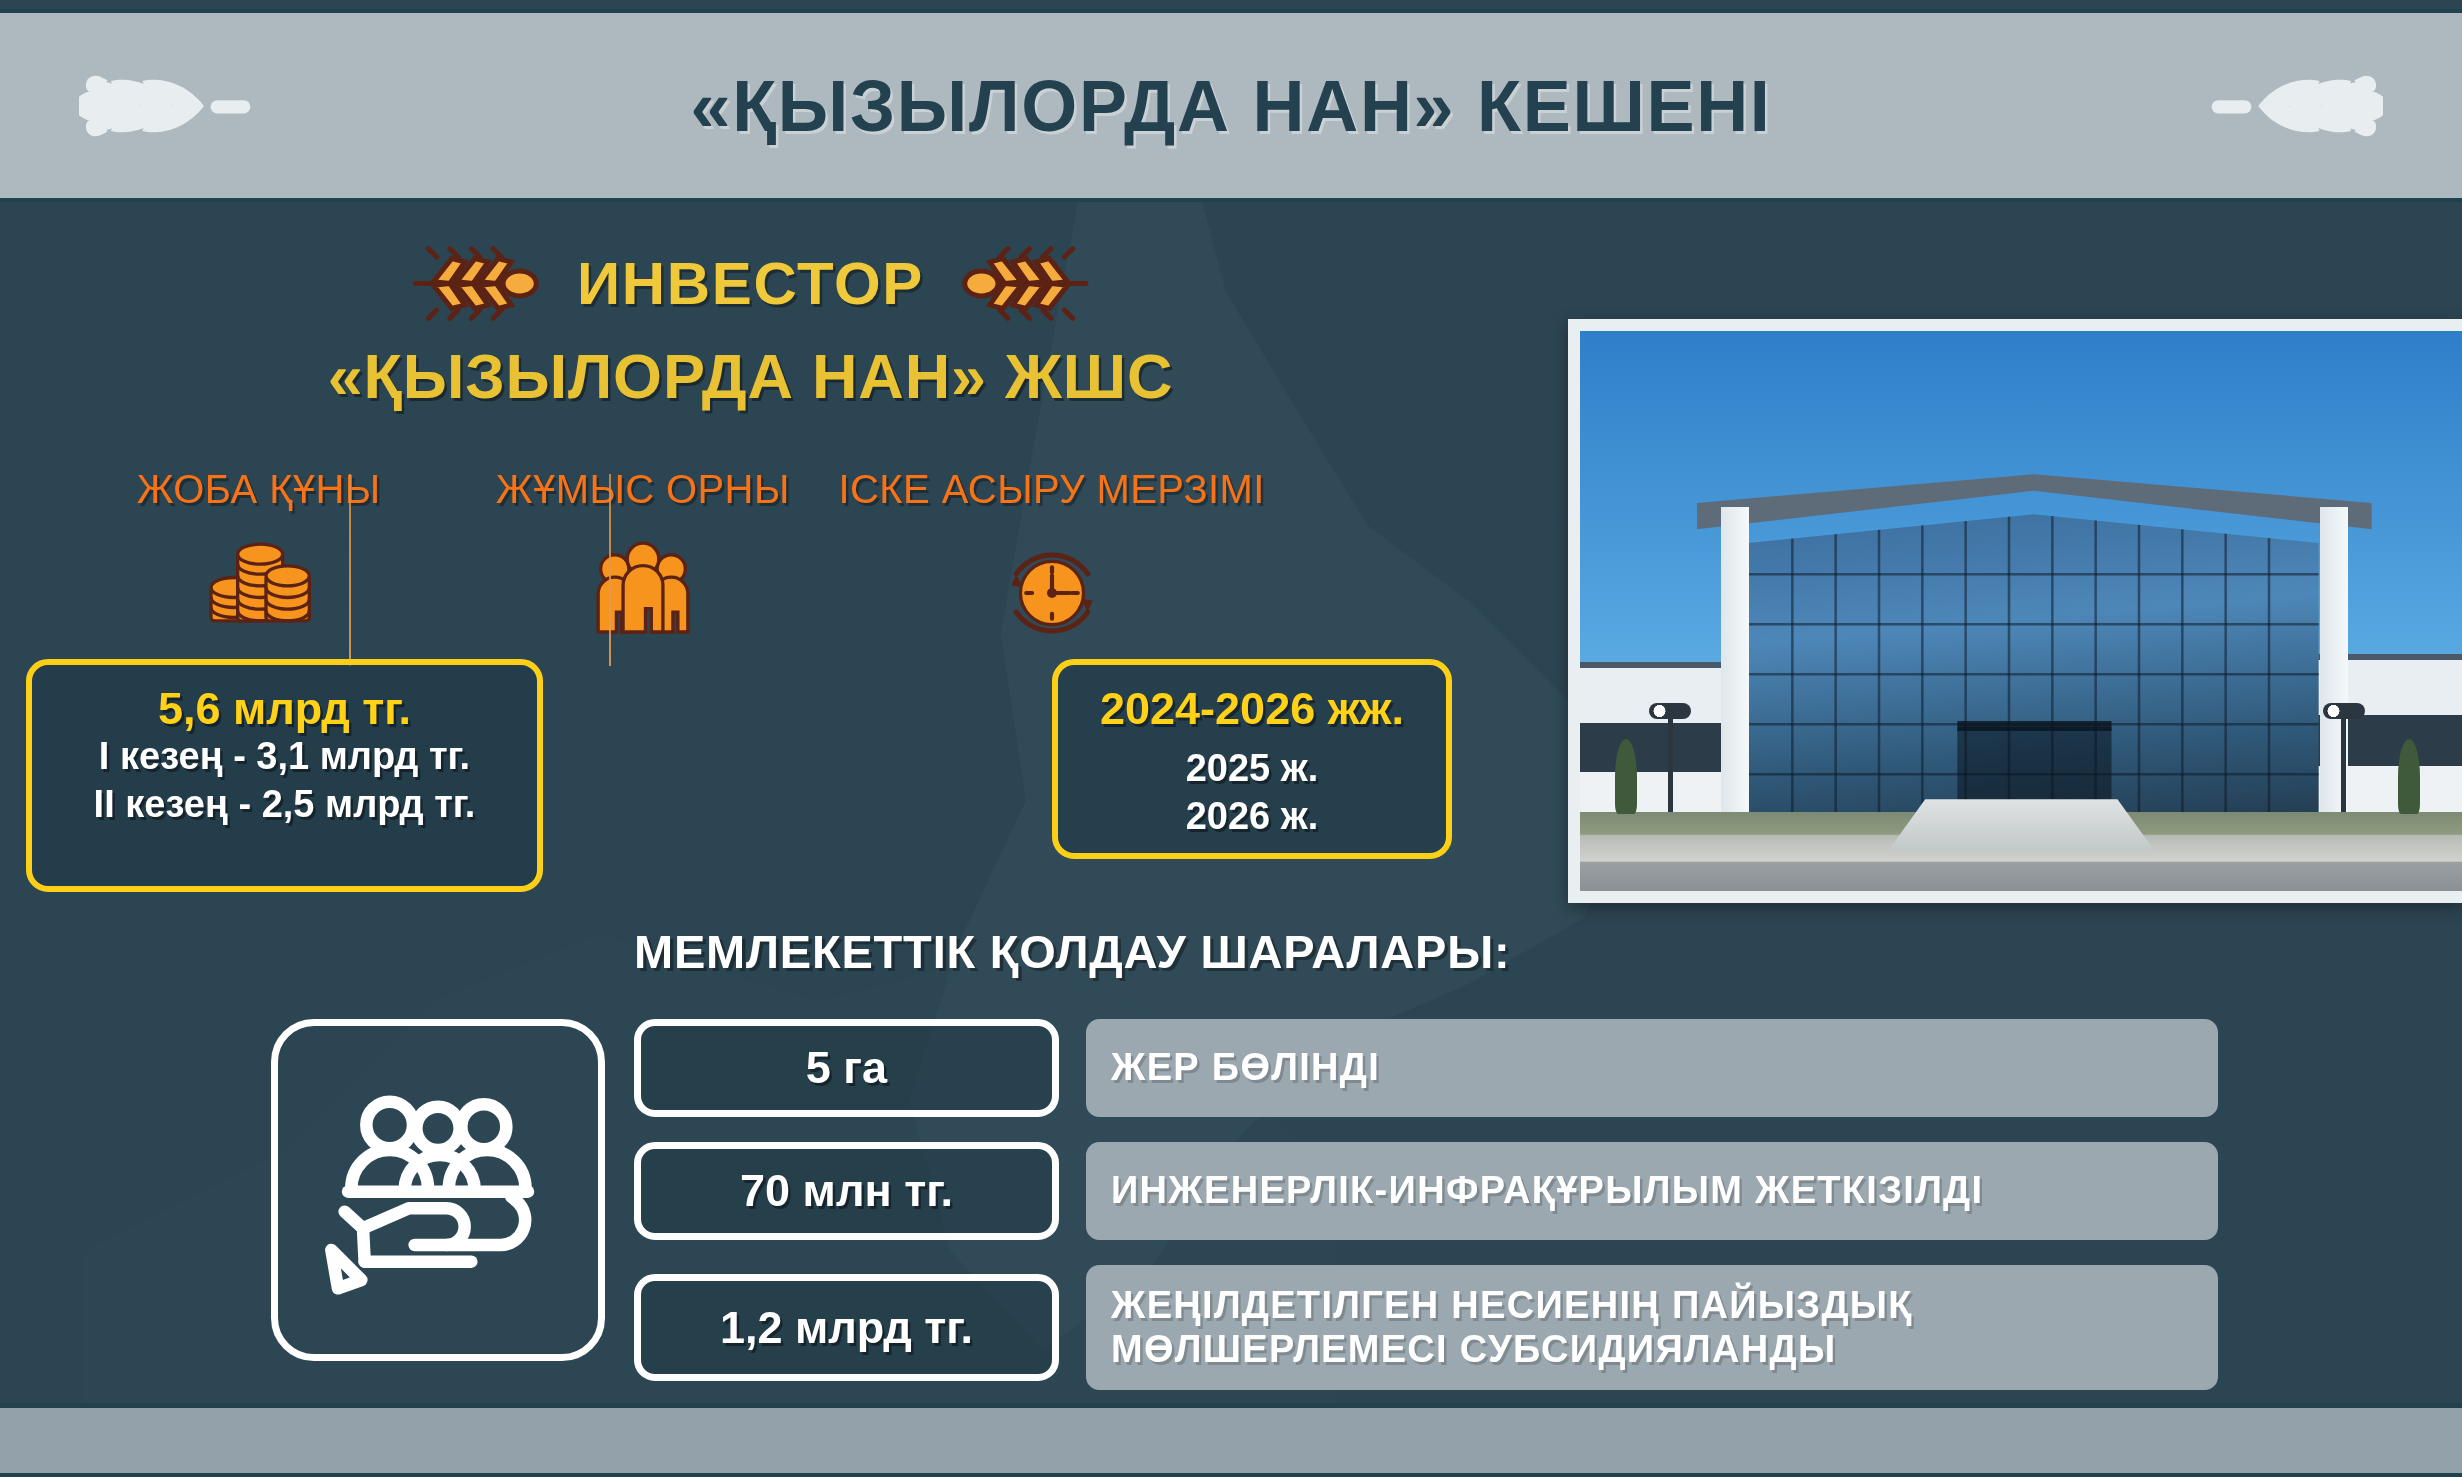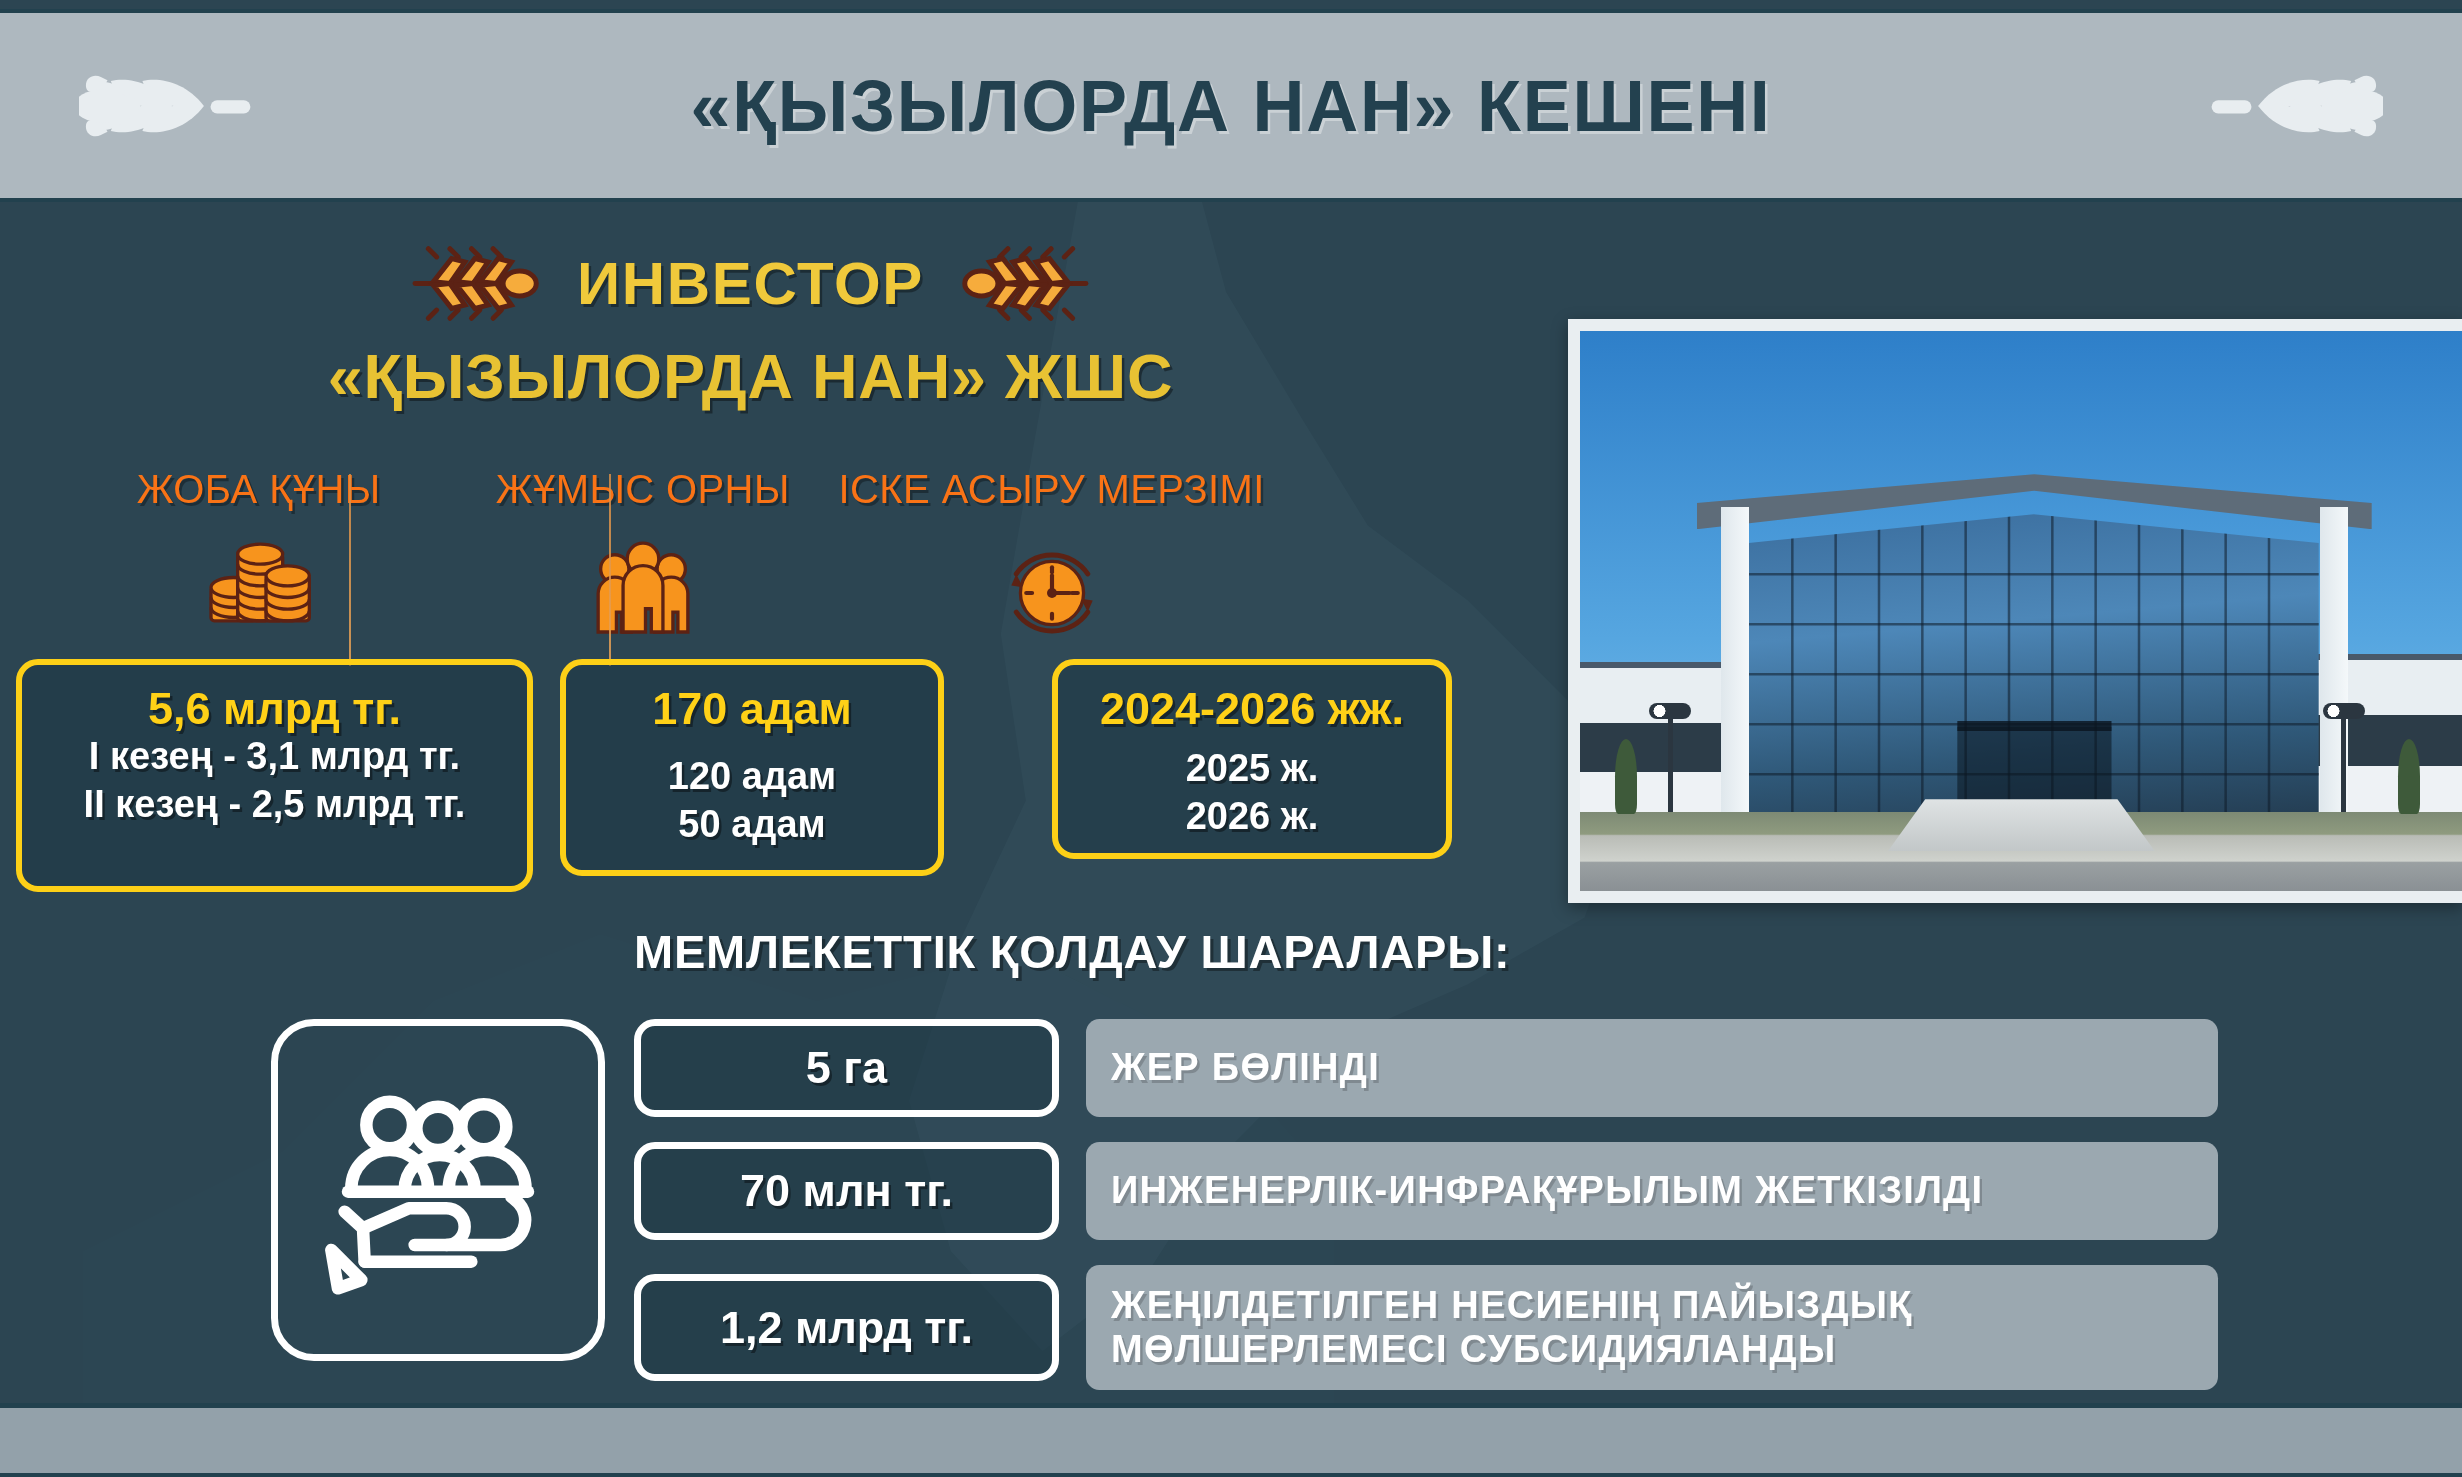--- a/index.html
+++ b/index.html
@@ -105,21 +105,21 @@
 
   
   .valbox{
     position:absolute;
     border:6.7px solid #fdd017;
     border-radius:22px;
     background:rgba(30,55,67,.55);
     display:flex; flex-direction:column; align-items:center;
     padding-top:18.3px;
   }
-  .valbox.b1{ left:16px; top:659px; width:517px; height:233px; }
+  .valbox.b1{ left:26px; top:659px; width:517px; height:233px; }
   .valbox.b2{ left:560px; top:659px; width:384px; height:217px; }
   .valbox.b3{ left:1052px; top:659px; width:400px; height:200px; }
   .val-main{
     font-size:45px; font-weight:bold; color:#ffd117;
     text-shadow:2.5px 2.5px 0 rgba(0,0,0,.4);
     white-space:nowrap;
   }
   .val-sub{
     font-size:38px; font-weight:bold; color:#ffffff;
     text-shadow:2.5px 2.5px 0 rgba(0,0,0,.4);
@@ -412,27 +412,20 @@
   </div>
 
   <div class="valbox b1">
     <div class="val-main">5,6 млрд тг.</div>
     <div class="sub-wrap">
       <div class="val-sub">I кезең - 3,1 млрд тг.</div>
       <div class="val-sub">II кезең - 2,5 млрд тг.</div>
     </div>
   </div>
 
-  <div class="valbox b2">
-    <div class="val-main">170 адам</div>
-    <div class="sub-wrap">
-      <div class="val-sub">120 адам</div>
-      <div class="val-sub">50 адам</div>
-    </div>
-  </div>
 
   <div class="valbox b3">
     <div class="val-main">2024-2026 жж.</div>
     <div class="sub-wrap">
       <div class="val-sub">2025 ж.</div>
       <div class="val-sub">2026 ж.</div>
     </div>
   </div>
 
   <div id="photo">

